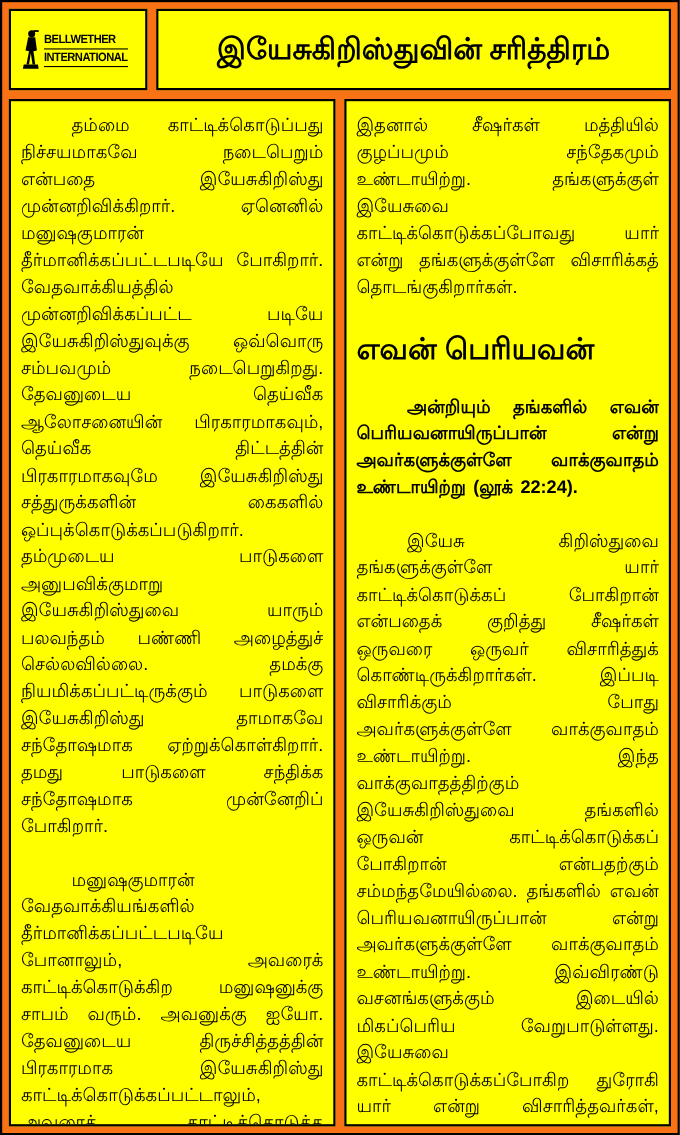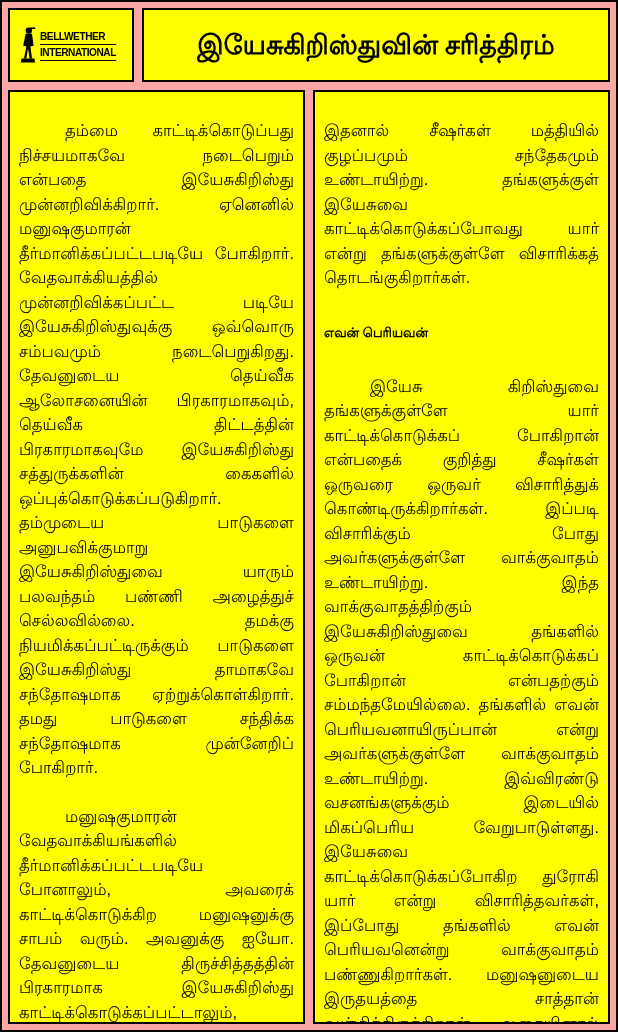--- a/index.html
+++ b/index.html
@@ -4,21 +4,21 @@
 <style>
   html, body {
     margin: 0;
     padding: 0;
     background: #555;
   }
   .page {
     position: relative;
     width: 618px;
     height: 1032px;
-    background: #fca5a5;
+    background: #f97316;
     border: 2px solid #000000;
     box-sizing: border-box;
     overflow: hidden;
     font-family: "Liberation Sans", sans-serif;
     color: #000000;
   }
   .header {
     position: absolute;
     top: 6px;
     left: 6px;
@@ -90,35 +90,35 @@
     position: absolute;
     top: 88px;
     left: 6px;
     right: 6px;
     bottom: 6px;
     display: flex;
     gap: 8px;
   }
   .col {
     flex: 1;
-    padding: 26px 9px;
+    padding: 10px 9px;
     overflow: hidden;
   }
   .tamil-body p, .tamil-body div.quote {
     margin: 0 0 24px 0;
     font-size: 16.5px;
     line-height: 24.5px;
     text-align: justify;
     word-spacing: 2px;
   }
   .indent { text-indent: 46px; }
   .quote  { font-weight: bold; }
   .section-heading {
     font-weight: bold;
-    font-size: 13px;
+    font-size: 27px;
     line-height: 26px;
     margin: 30px 0 28px 0;
   }
 </style>
 </head>
 <body>
 
 <div class="page">
 
   <div class="header">
@@ -149,18 +149,19 @@
 
     <div class="box col tamil-body">
       <p class="indent">தம்மை காட்டிக்கொடுப்பது நிச்சயமாகவே நடைபெறும் என்பதை இயேசுகிறிஸ்து முன்னறிவிக்கிறார். ஏனெனில் மனுஷகுமாரன் தீர்மானிக்கப்பட்டபடியே போகிறார். வேதவாக்கியத்தில் முன்னறிவிக்கப்பட்ட படியே இயேசுகிறிஸ்துவுக்கு ஒவ்வொரு சம்பவமும் நடைபெறுகிறது. தேவனுடைய தெய்வீக ஆலோசனையின் பிரகாரமாகவும், தெய்வீக திட்டத்தின் பிரகாரமாகவுமே இயேசுகிறிஸ்து சத்துருக்களின் கைகளில் ஒப்புக்கொடுக்கப்படுகிறார். தம்முடைய பாடுகளை அனுபவிக்குமாறு இயேசுகிறிஸ்துவை யாரும் பலவந்தம் பண்ணி அழைத்துச் செல்லவில்லை. தமக்கு நியமிக்கப்பட்டிருக்கும் பாடுகளை இயேசுகிறிஸ்து தாமாகவே சந்தோஷமாக ஏற்றுக்கொள்கிறார். தமது பாடுகளை சந்திக்க சந்தோஷமாக முன்னேறிப் போகிறார்.</p>
       <p class="indent">மனுஷகுமாரன் வேதவாக்கியங்களில் தீர்மானிக்கப்பட்டபடியே போனாலும், அவரைக் காட்டிக்கொடுக்கிற மனுஷனுக்கு சாபம் வரும். அவனுக்கு ஐயோ. தேவனுடைய திருச்சித்தத்தின் பிரகாரமாக இயேசுகிறிஸ்து காட்டிக்கொடுக்கப்பட்டாலும், அவரைக் காட்டிக்கொடுத்த யூதாசுக்கு, அவன் செய்த இந்தப் பாவத்திற்குரிய தண்டனை கொடுக்கப்படும். தம்முடைய பாடுகளை அனுபவிப்பதற்கு, இயேசுகிறிஸ்து தம்மை தாமே ஒப்புக்கொடுத்து, சந்தோஷமாக அதை சந்திக்க முன்னேறிச் சென்றாலும், அவரைக் காட்டிக்கொடுக்கிற யூதாஸ்காரியோத்துக்கு ஐயோ.</p>
 
     </div>
 
     <div class="box col tamil-body">
       <p>இதனால் சீஷர்கள் மத்தியில் குழப்பமும் சந்தேகமும் உண்டாயிற்று. தங்களுக்குள் இயேசுவை காட்டிக்கொடுக்கப்போவது யார் என்று தங்களுக்குள்ளே விசாரிக்கத் தொடங்குகிறார்கள்.</p>
       <div class="section-heading">எவன் பெரியவன்</div>
+      <div class="quote indent">அன்றியும் தங்களில் எவன் பெரியவனாயிருப்பான் என்று அவர்களுக்குள்ளே வாக்குவாதம் உண்டாயிற்று (லூக் 22:24).</div>
       <p class="indent">இயேசு கிறிஸ்துவை தங்களுக்குள்ளே யார் காட்டிக்கொடுக்கப் போகிறான் என்பதைக் குறித்து சீஷர்கள் ஒருவரை ஒருவர் விசாரித்துக் கொண்டிருக்கிறார்கள். இப்படி விசாரிக்கும் போது அவர்களுக்குள்ளே வாக்குவாதம் உண்டாயிற்று. இந்த வாக்குவாதத்திற்கும் இயேசுகிறிஸ்துவை தங்களில் ஒருவன் காட்டிக்கொடுக்கப் போகிறான் என்பதற்கும் சம்மந்தமேயில்லை. தங்களில் எவன் பெரியவனாயிருப்பான் என்று அவர்களுக்குள்ளே வாக்குவாதம் உண்டாயிற்று. இவ்விரண்டு வசனங்களுக்கும் இடையில் மிகப்பெரிய வேறுபாடுள்ளது. இயேசுவை காட்டிக்கொடுக்கப்போகிற துரோகி யார் என்று விசாரித்தவர்கள், இப்போது தங்களில் எவன் பெரியவனென்று வாக்குவாதம் பண்ணுகிறார்கள். மனுஷனுடைய இருதயத்தை சாத்தான் வஞ்சித்திருக்கிறான். ஆகையினால் மனுஷரால் தெளிவாக சிந்திக்க முடியவில்லை. தங்கள் சிந்தையில் குழப்பமடைந்திருக்கிறார்கள். இங்கு சீஷர்கள் மிகவும் விநோதமாக விவாதம்பண்ணுவது, சாத்தான் அவர்களை வஞ்சித்து அவர்களுடைய இருதயத்தை குழப்பியிருப்பதற்கு ஒரு அடையாளமாகும்.</p>
     </div>
 
   </div>
 
 </div>
 
 </body></html>

